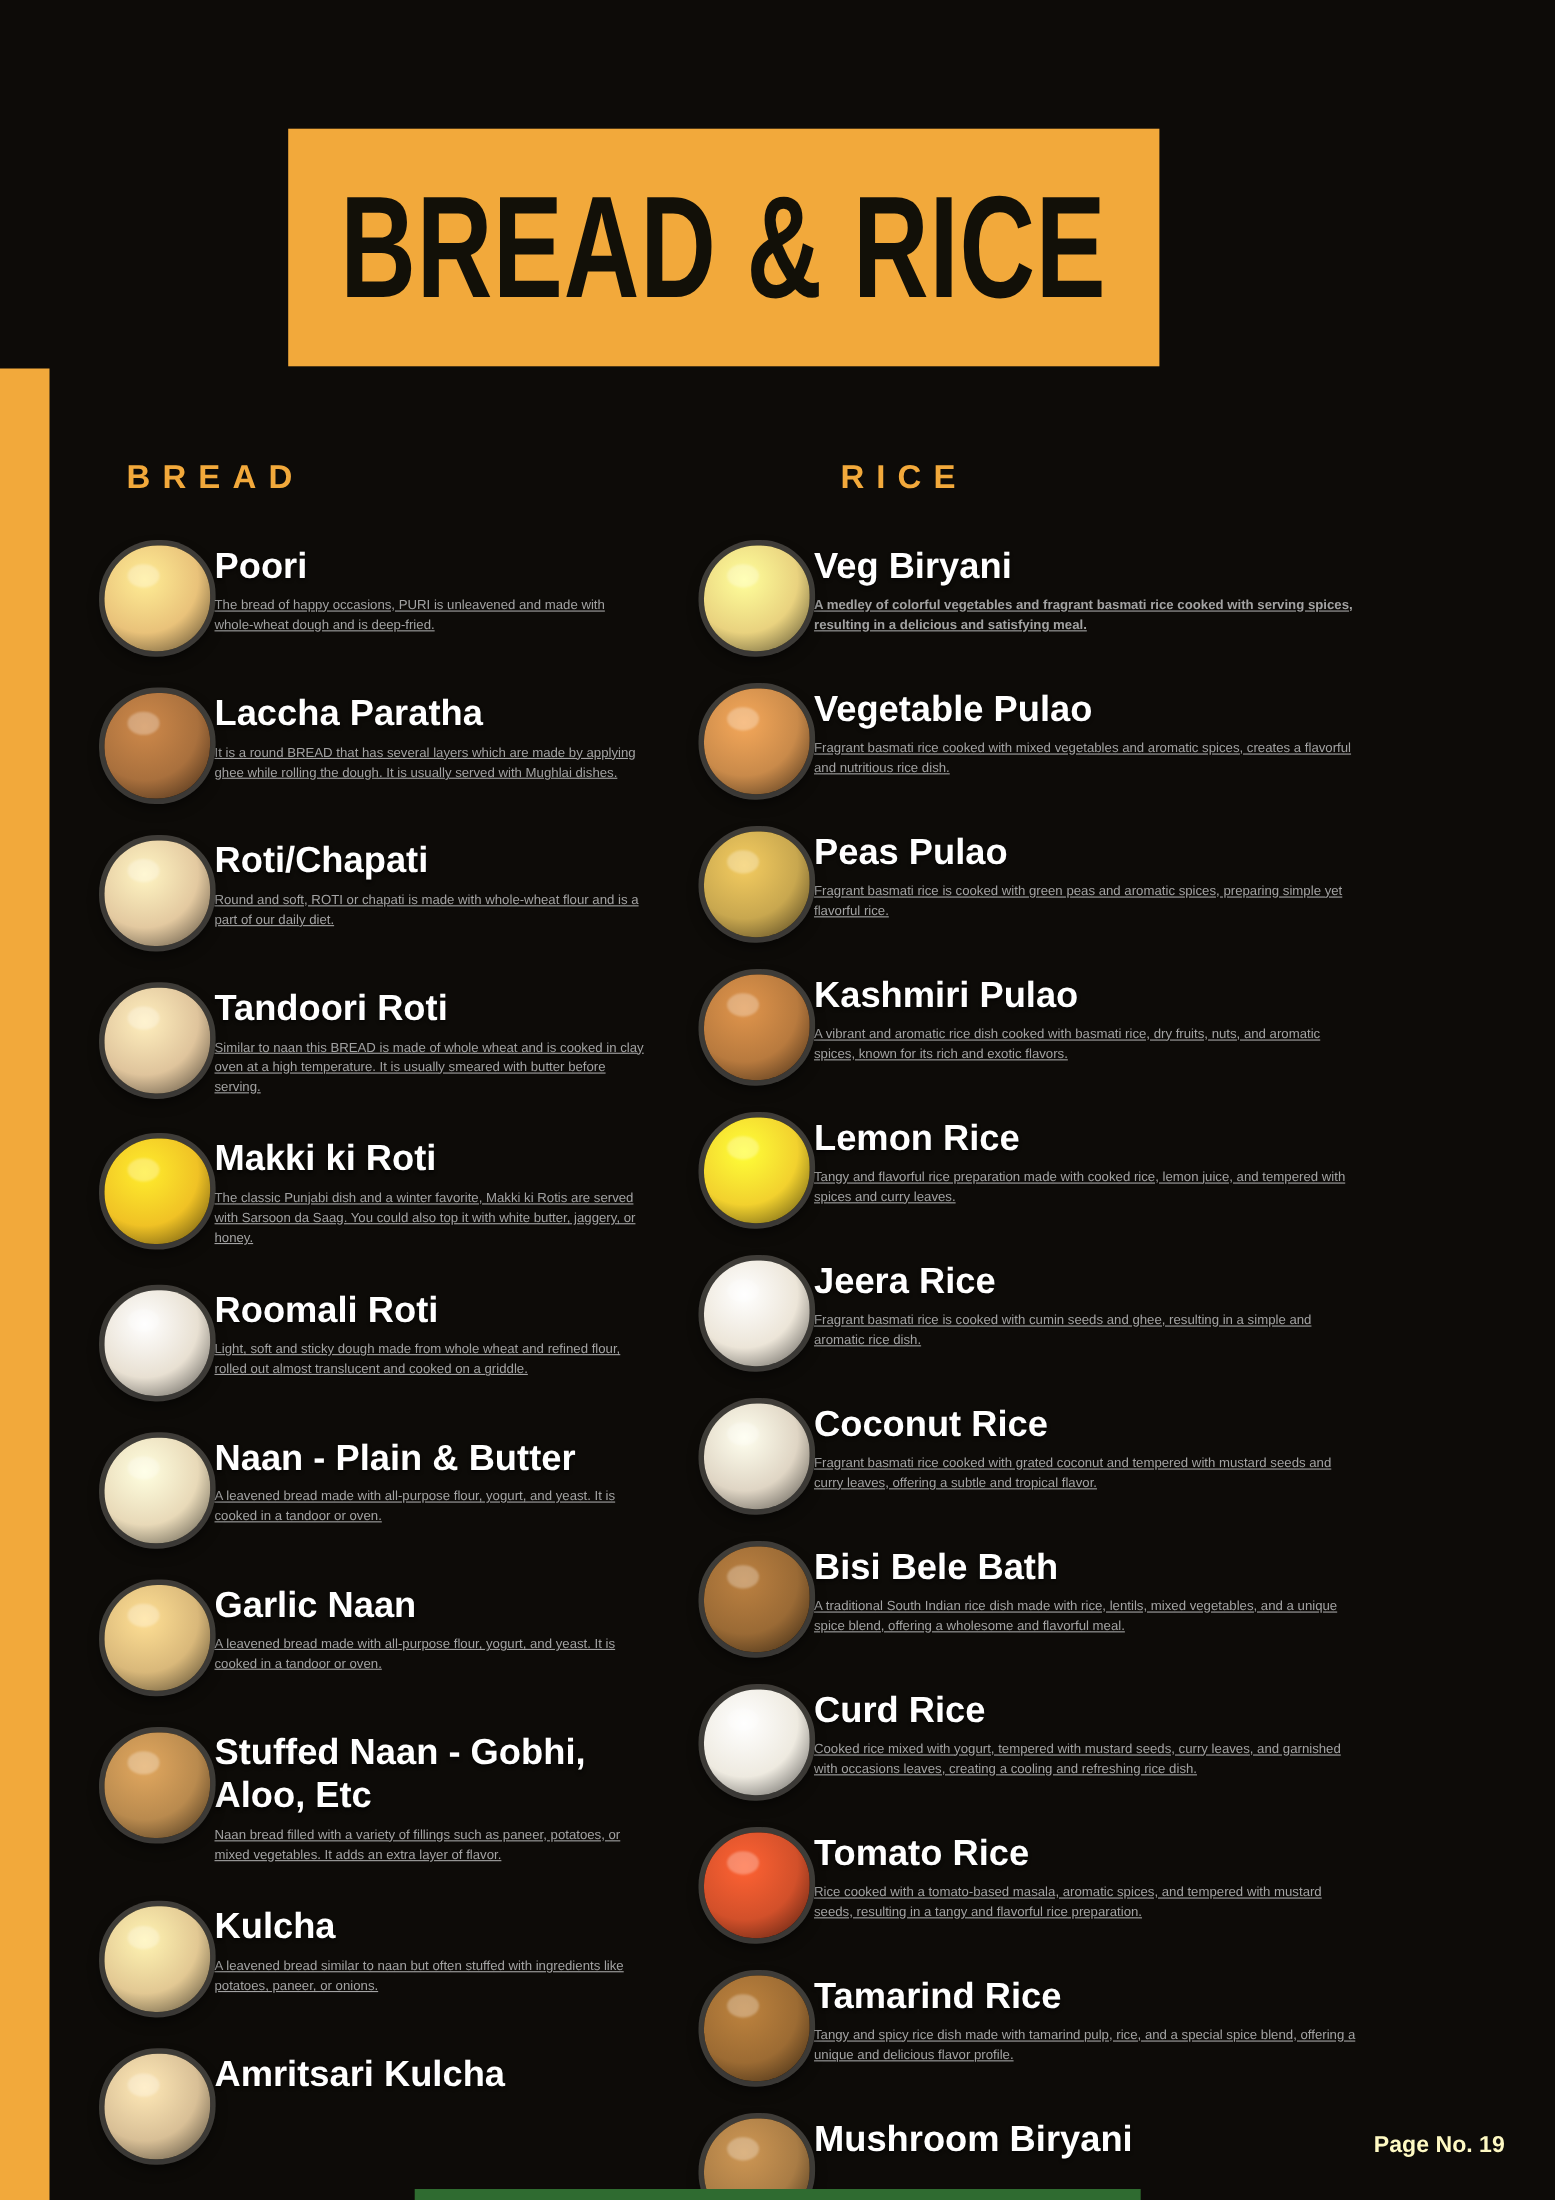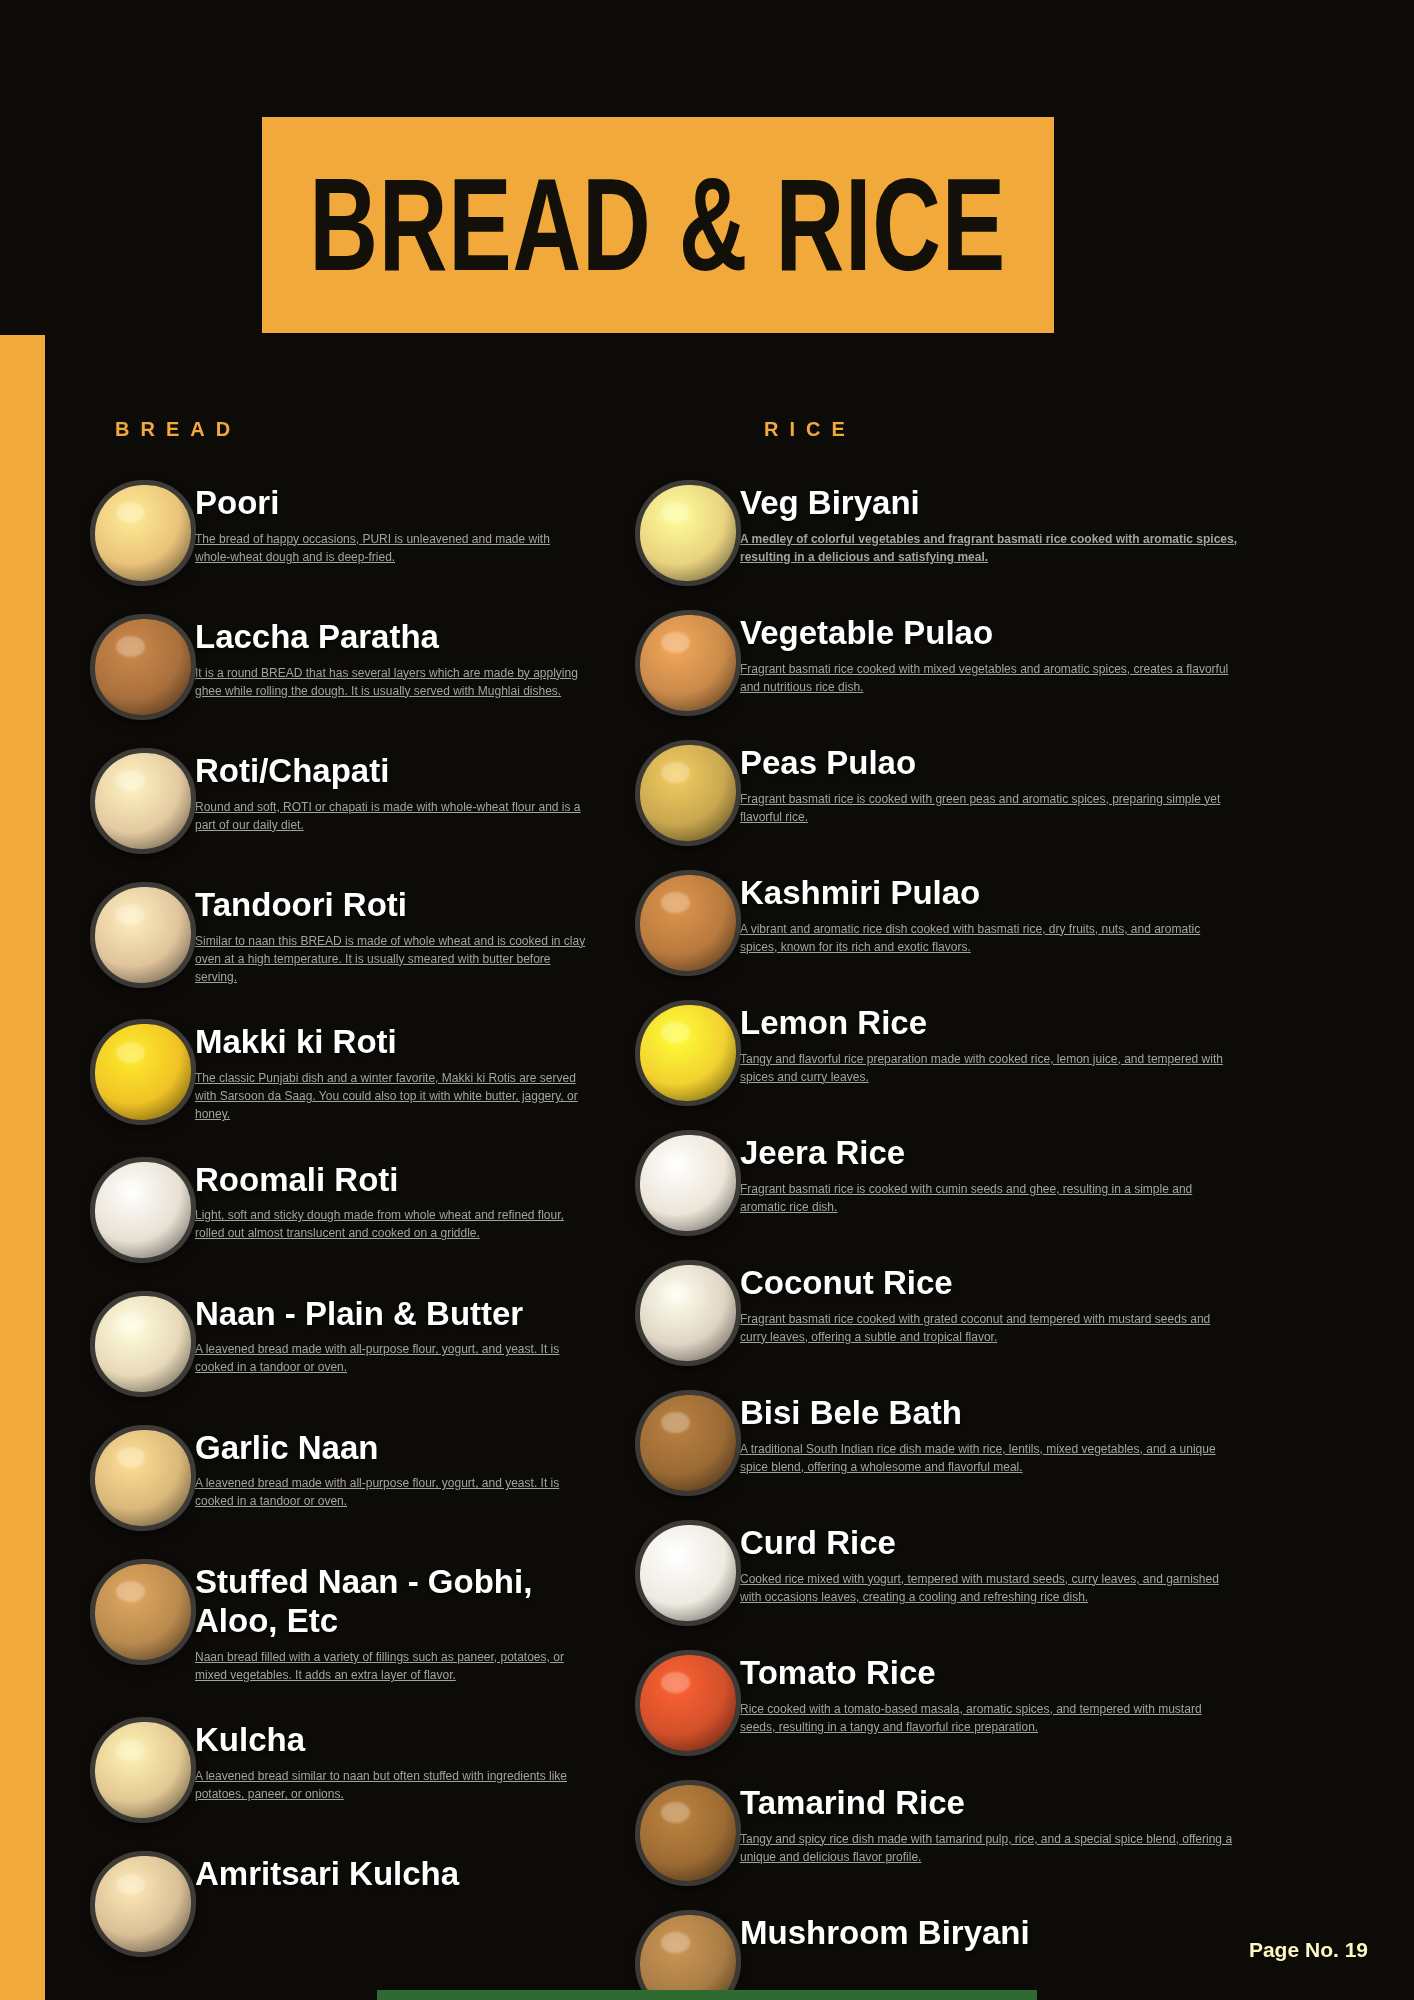--- a/index.html
+++ b/index.html
@@ -41,21 +41,21 @@
 
   .columns {
     position: absolute;
     left: 95px; top: 418px;
     display: grid;
     grid-template-columns: 525px 655px;
     column-gap: 20px;
   }
 
   .col-heading {
-    font-size: 20px;
+    font-size: 30px;
     font-weight: 700;
     letter-spacing: 11px;
     color: var(--accent, #f2a93b);
     margin-bottom: 40px;
   }
   .col-bread .col-heading { margin-left: 20px; }
   .col-rice  .col-heading { margin-left: 124px; }
 
   .item {
     display: flex;
@@ -227,21 +227,21 @@
   </article>
 </div>
     </section>
     <section class="col col-rice">
       <h2 class="col-heading">RICE</h2>
       <div class="items">
   <article class="item">
     <span class="photo" style="--food: #e9d27f; --food-light: rgb(255,255,155); --food-dark: rgb(105,95,57);"></span>
     <div class="text">
       <h3 class="item-title">Veg Biryani</h3>
-      <p class="item-desc bold">A medley of colorful vegetables and fragrant basmati rice cooked with aromatic spices, resulting in a delicious and satisfying meal.</p>
+      <p class="item-desc bold">A medley of colorful vegetables and fragrant basmati rice cooked with serving spices, resulting in a delicious and satisfying meal.</p>
     </div>
   </article>
 
   <article class="item">
     <span class="photo" style="--food: #c98a4a; --food-light: rgb(245,168,90); --food-dark: rgb(90,62,33);"></span>
     <div class="text">
       <h3 class="item-title">Vegetable Pulao</h3>
       <p class="item-desc">Fragrant basmati rice cooked with mixed vegetables and aromatic spices, creates a flavorful and nutritious rice dish.</p>
     </div>
   </article>

